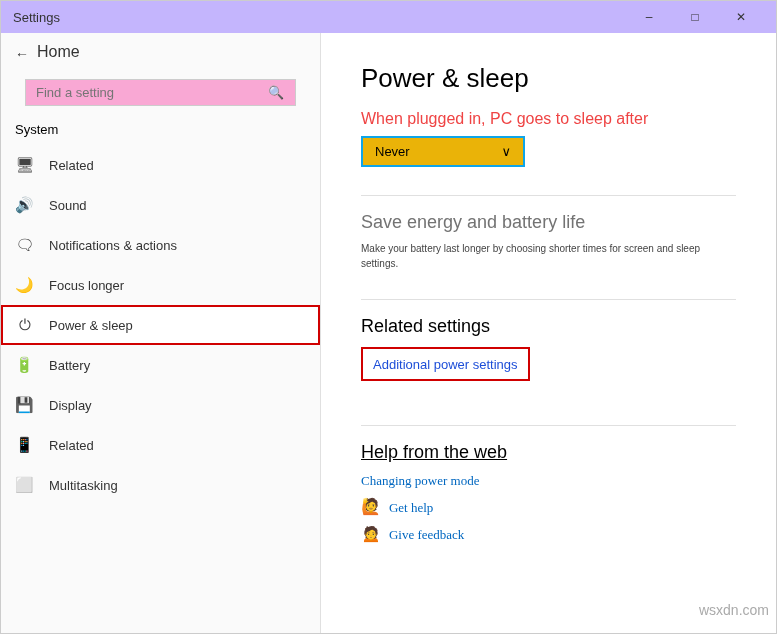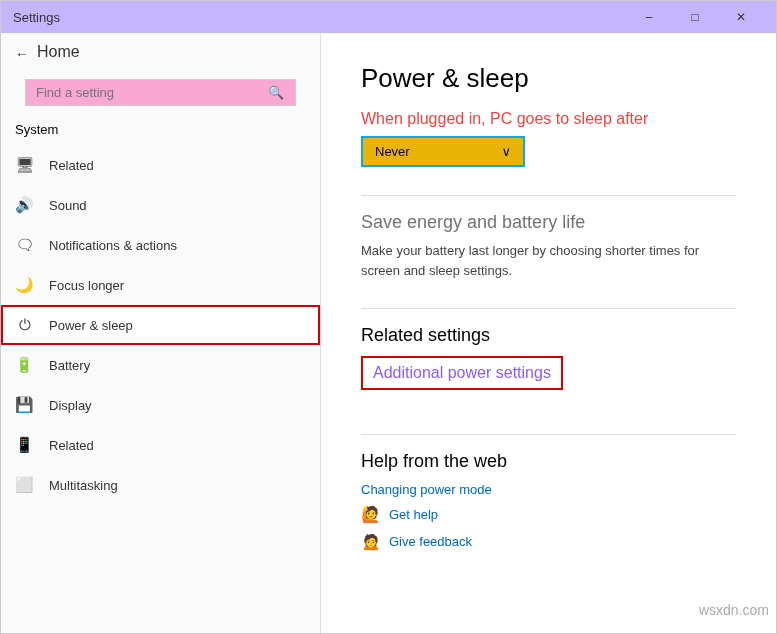--- a/index.html
+++ b/index.html
@@ -161,60 +161,62 @@
       background: #eab308;
       margin-bottom: 28px;
     }
     .save-energy-title {
       font-size: 18px;
       font-weight: 400;
       color: #737373;
       margin-bottom: 8px;
     }
     .save-energy-desc {
-      font-size: 13px;
+      font-size: 10px;
       color: #444;
       line-height: 1.5;
       max-width: 420px;
       margin-bottom: 28px;
     }
     .related-title {
       font-size: 18px;
       font-weight: 400;
       color: #000000;
       margin-bottom: 10px;
     }
     .related-link-box {
       border: 2px solid #d00000;
       display: inline-block;
       padding: 6px 10px;
       margin-bottom: 28px;
     }
     .related-link {
-      color: #8b5cf6;
-      font-size: 16px;
+      color: #1d4ed8;
+      font-size: 13px;
       text-decoration: none;
       cursor: pointer;
       margin-top: 12px;
     }
     .help-title {
       font-size: 18px;
       font-weight: 400;
       color: #000;
       margin-bottom: 10px;
+      text-decoration: underline;
     }
     .help-link {
       color: #0067c0;
       font-size: 13px;
       text-decoration: none;
       cursor: pointer;
       display: flex;
-      align-items: center;
+      align-items: flex-end;
       gap: 8px;
       margin-bottom: 8px;
+      font-family: Liberation Serif, serif;
     }
     .help-icon {
       font-size: 16px;
     }
     .divider {
       border-top: 1px solid #e0e0e0;
       margin: 16px 0;
     }
     .watermark {
       position: absolute;

